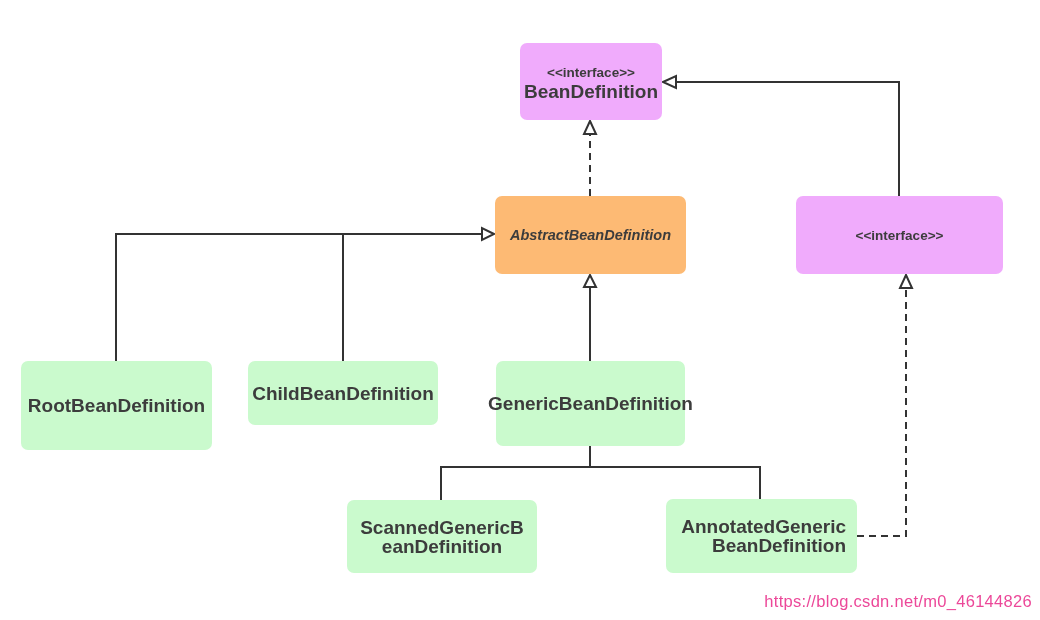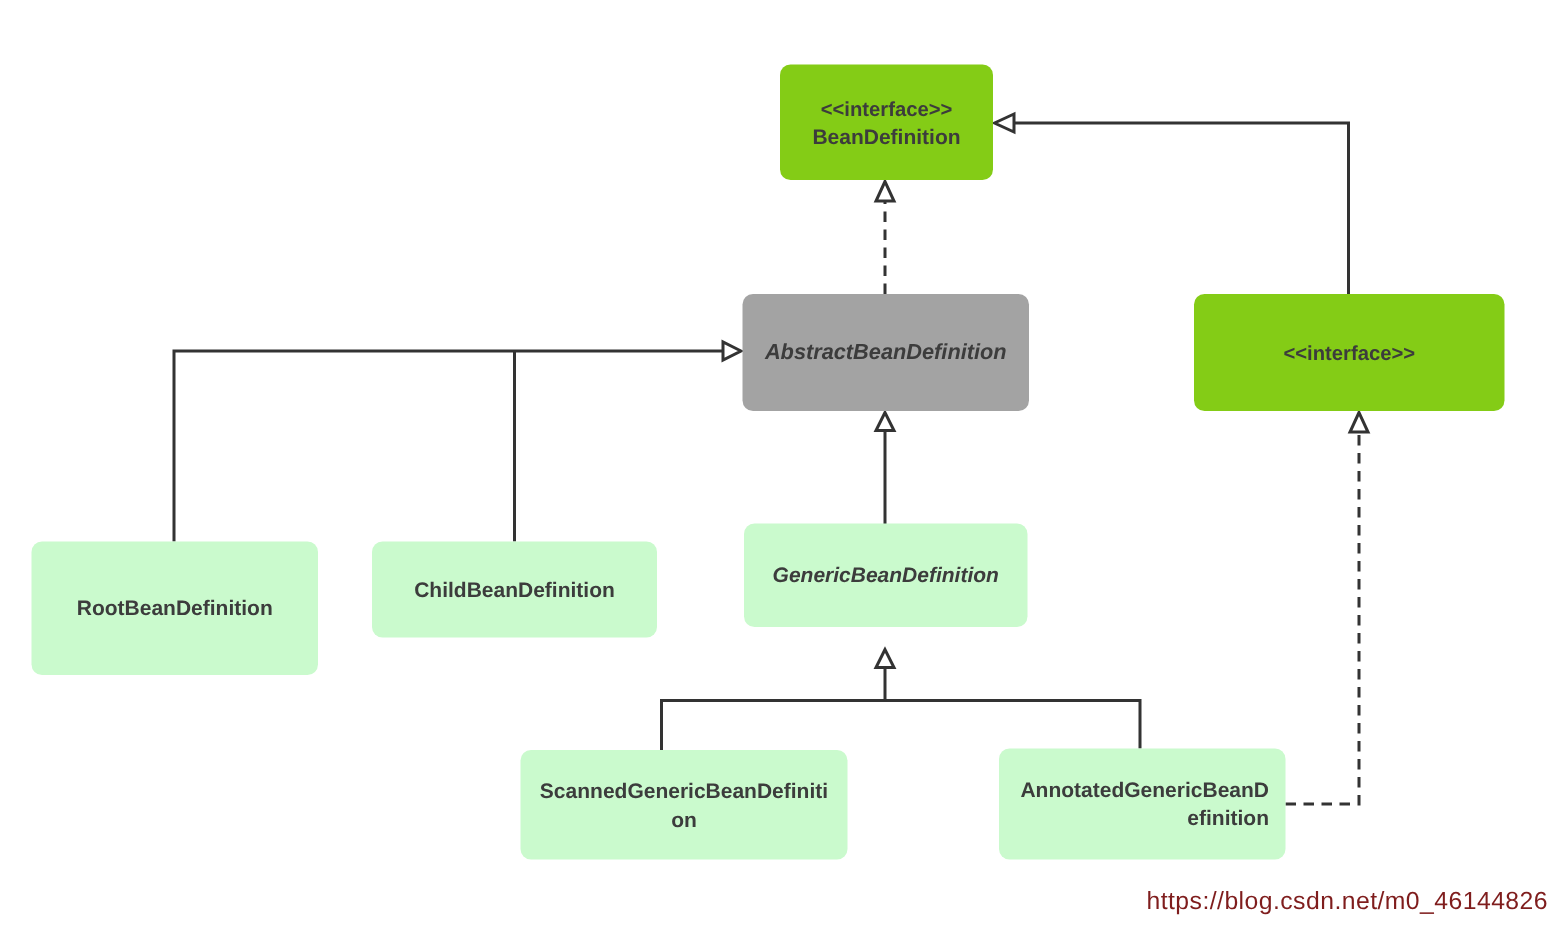--- a/index.html
+++ b/index.html
@@ -49,40 +49,40 @@
     font-weight: bold;
     box-sizing: border-box;
     padding: 4px 11px;
   }
   .node .stereo {
     font-size: 13.5px;
     line-height: 19px;
     white-space: nowrap;
   }
   .node .nm {
-    font-size: 14px;
+    font-size: 19px;
     line-height: 19px;
   }
-  .node.iface { background: #84cc16; }
-  .node.abstract { background: #a3a3a3; }
+  .node.iface { background: #f0abfc; }
+  .node.abstract { background: #fdba74; }
   .node.cls { background: #cafacd; }
   .node.abstract .nm {
     font-style: italic;
     font-size: 14.5px;
     white-space: nowrap;
   }
   .node.nowrap .nm { white-space: nowrap; }
   .node.wrap .nm { word-break: break-all; }
   .watermark {
     position: absolute;
     right: 8px;
     top: 592px;
     font-size: 16.5px;
     letter-spacing: 0.3px;
-    color: #7f1d1d;
+    color: #ec4899;
     white-space: nowrap;
   }
 </style>
 </head>
 <body>
 
 <div class="canvas">
 
   <svg class="edges" viewBox="0 0 1040 620">
 
@@ -133,25 +133,25 @@
   </div>
 
   <div class="node cls nowrap" style="left:21px; top:361px; width:191px; height:89px;">
     <div class="nm">RootBeanDefinition</div>
   </div>
 
   <div class="node cls nowrap" style="left:248px; top:361px; width:190px; height:64px;">
     <div class="nm">ChildBeanDefinition</div>
   </div>
 
-  <div class="node cls nowrap" style="left:496px; top:349px; width:189px; height:69px;font-style:italic;">
+  <div class="node cls nowrap" style="left:496px; top:361px; width:189px; height:85px;">
     <div class="nm">GenericBeanDefinition</div>
   </div>
 
-  <div class="node cls wrap" style="left:347px; top:500px; width:218px; height:73px;">
+  <div class="node cls wrap" style="left:347px; top:500px; width:190px; height:73px;">
     <div class="nm">ScannedGenericBeanDefinition</div>
   </div>
 
   <div class="node cls wrap" style="left:666px; top:499px; width:191px; height:74px;text-align:right;">
     <div class="nm">AnnotatedGenericBeanDefinition</div>
   </div>
 
   <div class="watermark">https://blog.csdn.net/m0_46144826</div>
 
 </div>

